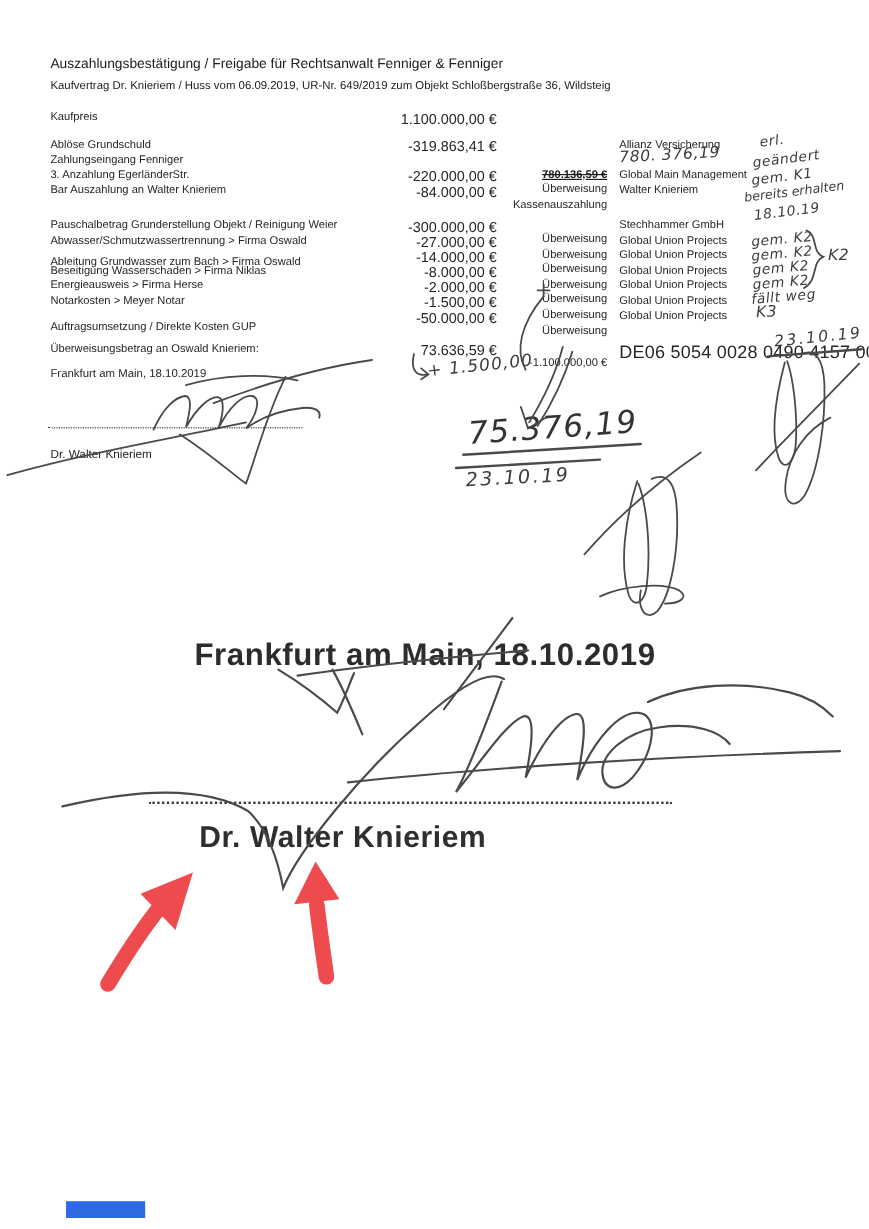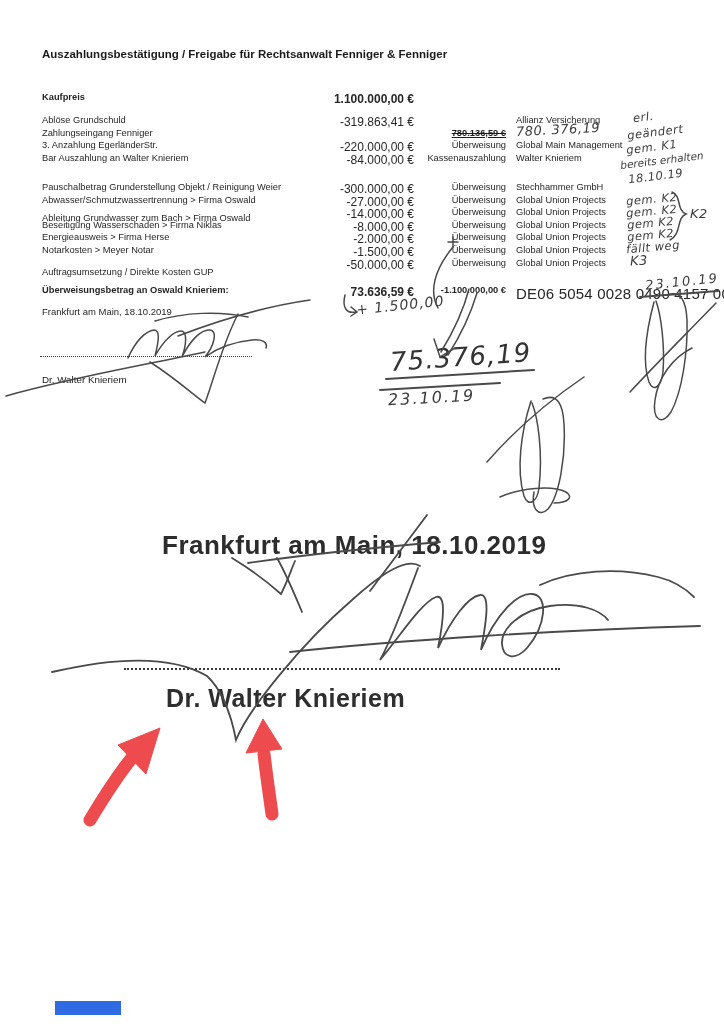--- a/index.html
+++ b/index.html
@@ -1,24 +1,24 @@
 <!DOCTYPE html>
 <html><head>
 <meta charset="utf-8">
 <style>
   html,body{margin:0;padding:0;background:#ffffff;}
   .page{position:relative;width:724px;height:1024px;background:#fff;overflow:hidden;
         font-family:"Liberation Sans",sans-serif;color:#262626;}
   .abs{position:absolute;white-space:nowrap;}
-  .title{left:42px;top:48px;font-size:11.5px;font-weight:bold;color:#1b1b1b;}
+  .title{left:42px;top:48px;font-size:11.5px;font-weight:normal;color:#1b1b1b;}
   .subtitle{left:42px;top:66px;font-size:9.5px;color:#222;}
   .lbl{font-size:9.3px;}
-  .bold{font-weight:bold;}
+  .bold{font-weight:normal;}
   .amt{width:116px;text-align:right;font-size:12px;}
-  .mth{width:88px;text-align:right;font-size:9.3px;}
+  .mth{width:88px;text-align:right;font-size:9.3px;margin-top:12px;}
   .rcp{font-size:9.3px;text-align:right;}
   .struck{font-weight:bold;text-decoration:line-through underline;color:#1d1d1d;}
   .iban{font-size:15px;letter-spacing:.2px;}
   
   .hw{font-family:"DejaVu Sans",sans-serif;font-style:italic;color:#3c3c3c;}
   .hw-sm{font-size:11.5px;letter-spacing:.5px;}
   .hw-md{font-size:13px;letter-spacing:.5px;}
   .hw-lg{font-size:26px;letter-spacing:1px;color:#333;}
   .hw-date{font-size:16px;letter-spacing:2px;}
   .dotted{border-bottom:2px dotted #3a3a3a;}
@@ -27,20 +27,21 @@
   .small-name{font-size:9.8px;color:#222;}
   svg.overlay{position:absolute;left:0;top:0;pointer-events:none;}
   .bluebar{position:absolute;left:55px;top:1001px;width:66px;height:14px;background:#2e6ae2;}
 </style>
 </head>
 <body>
 
 <div class="page">
 
   <div class="abs title">Auszahlungsbestätigung / Freigabe für Rechtsanwalt Fenniger &amp; Fenniger</div>
+  <div class="abs subtitle">Kaufvertrag Dr. Knieriem / Huss vom 06.09.2019, UR-Nr. 649/2019   zum Objekt Schloßbergstraße 36, Wildsteig</div>
 
   <div class="abs lbl bold" style="left:42px;top:92px">Kaufpreis</div>
   <div class="abs amt bold" style="left:298px;top:92px">1.100.000,00 €</div>
 
   <div>
     <div class="abs lbl" style="left:42px;top:115px">Ablöse Grundschuld</div>
     <div class="abs amt" style="left:298px;top:115px">-319.863,41 €</div>
     <div class="abs rcp" style="left:516px;top:115px">Allianz Versicherung</div>
 
     <div class="abs lbl" style="left:42px;top:127.6px">Zahlungseingang Fenniger</div>

